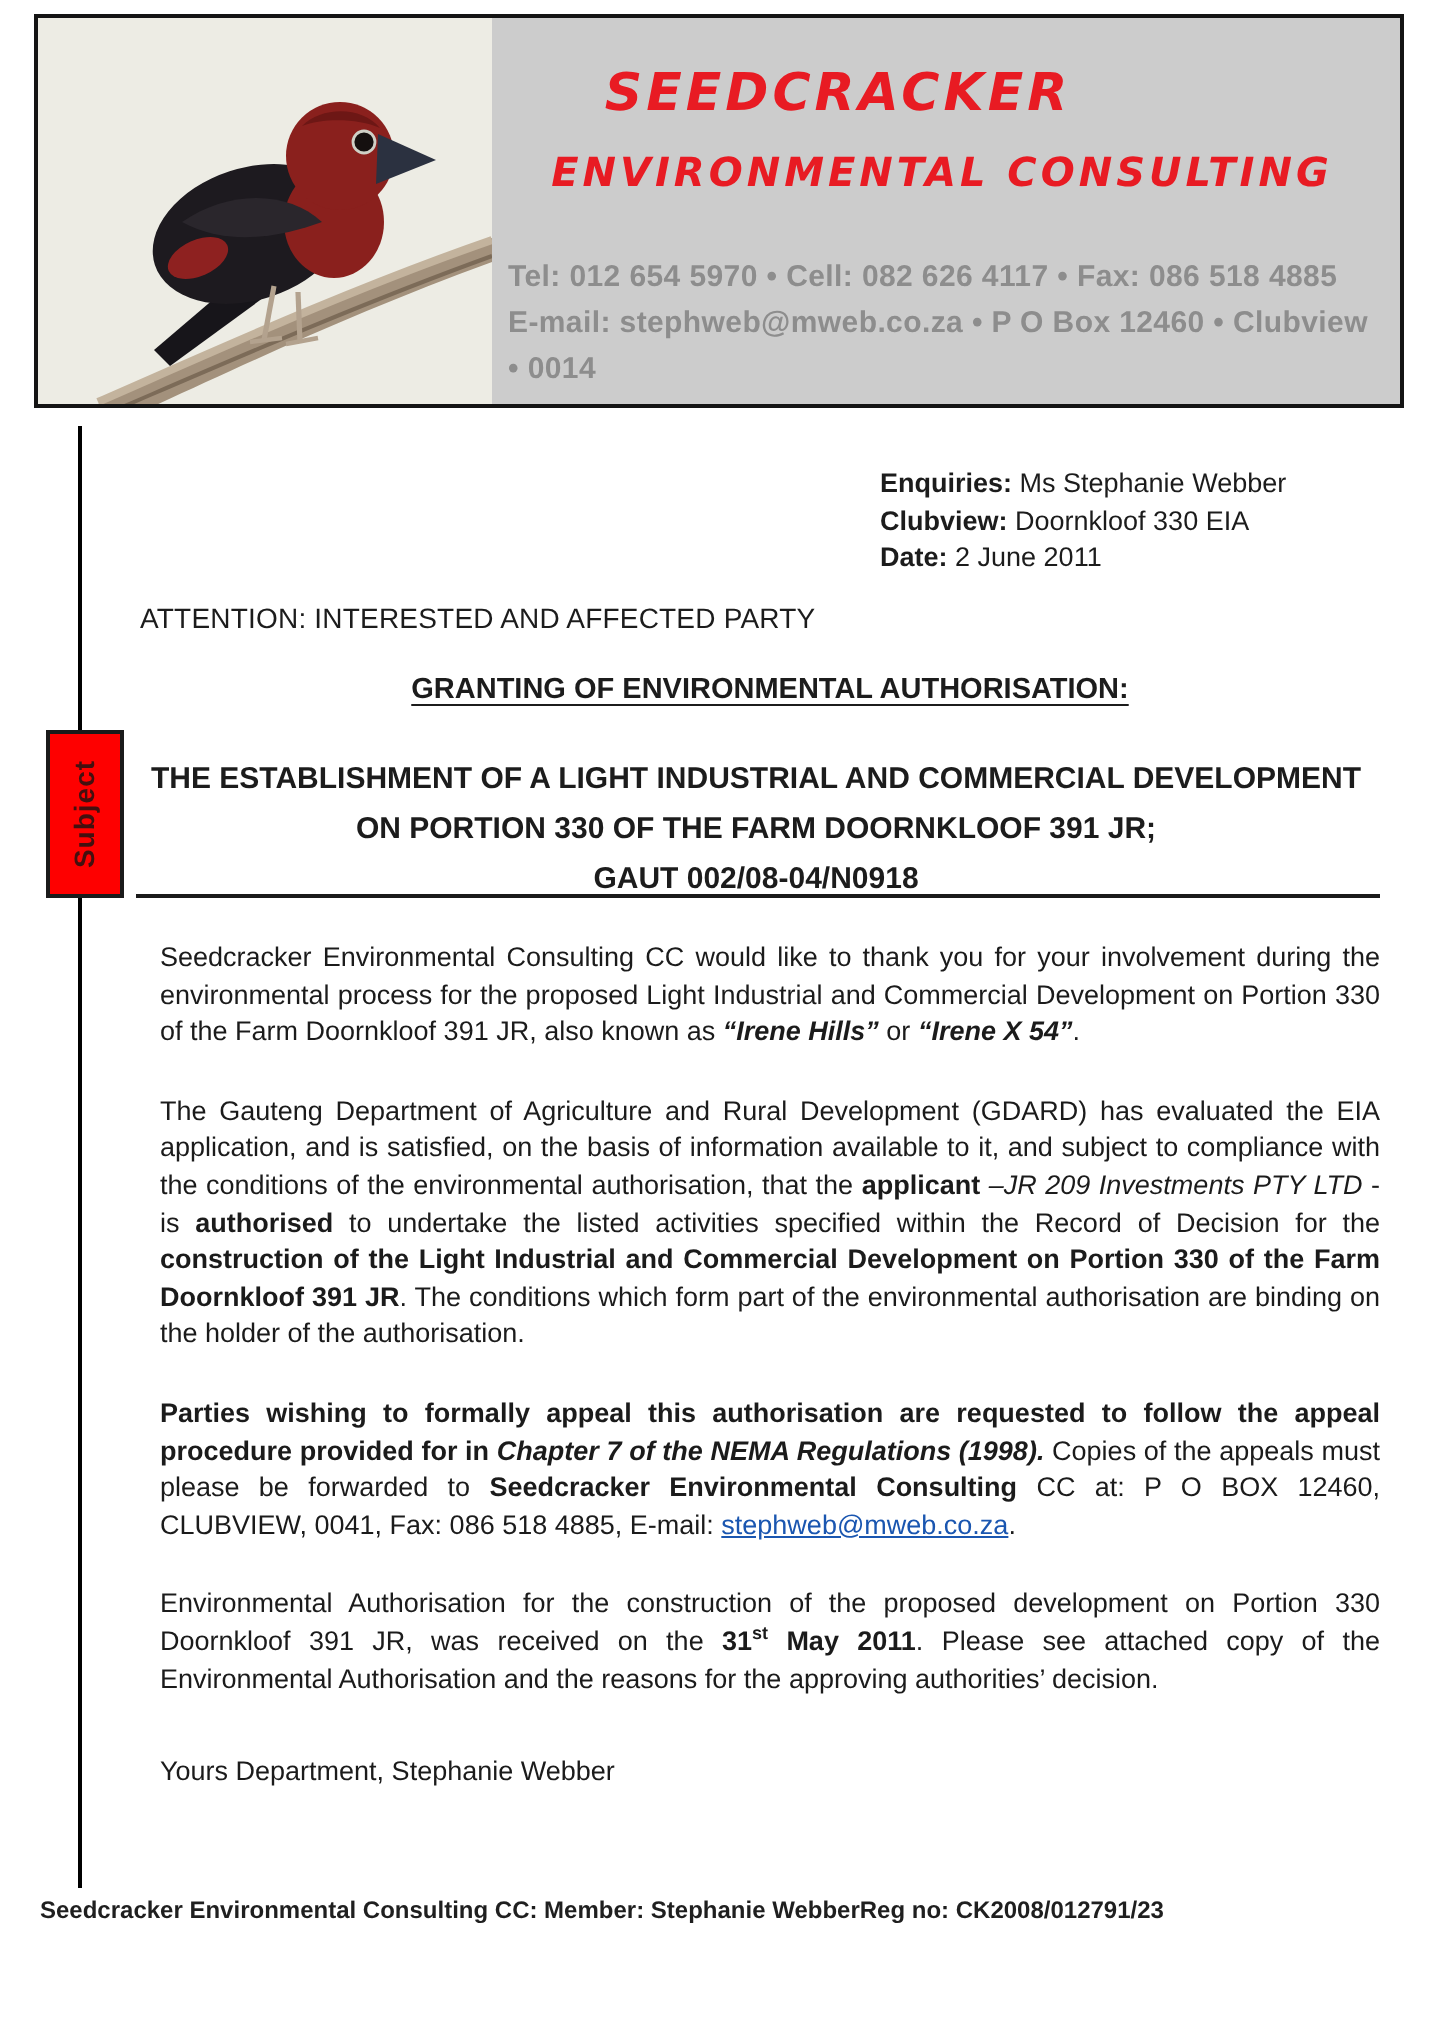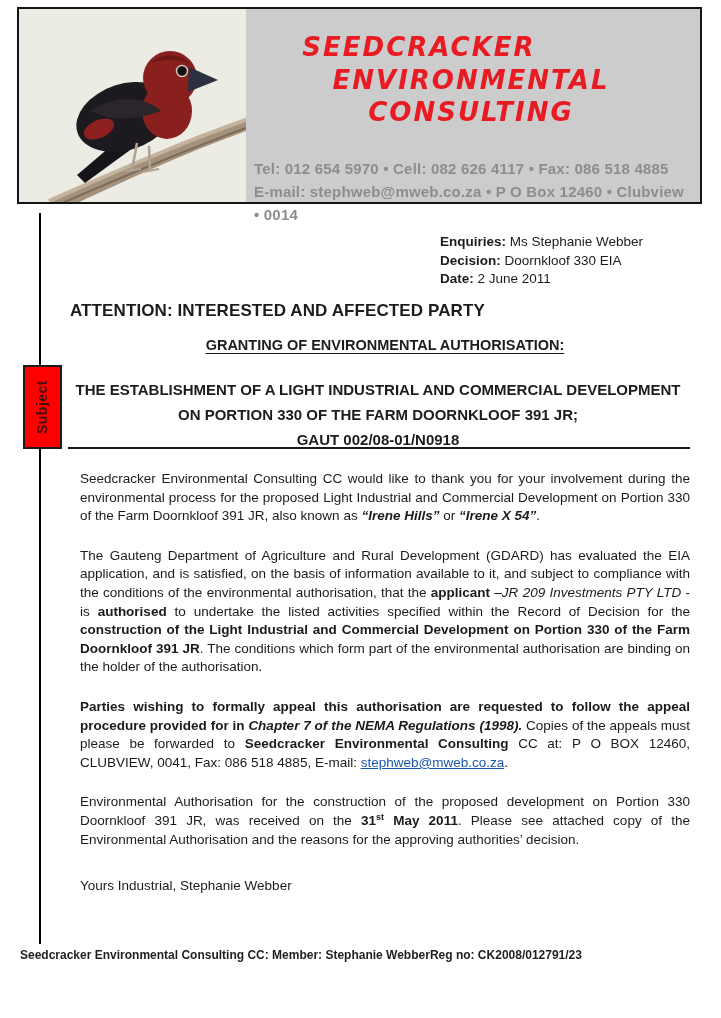--- a/index.html
+++ b/index.html
@@ -19,41 +19,41 @@
     border:2px solid #141414;background:#cccccc;
     box-sizing:border-box;display:flex;
   }
   .bird-photo{width:227px;height:100%;background:#edece4;flex:0 0 auto;overflow:hidden;}
   .bird-photo svg{display:block;width:100%;height:100%;}
   .header-right{flex:1;display:flex;flex-direction:column;justify-content:space-between;
     padding:22px 12px 12px 8px;box-sizing:border-box;gap:28px;}
   .brand{text-align:center;color:#e81b23;font-weight:bold;font-style:italic;
     font-family:"DejaVu Sans", sans-serif;letter-spacing:2px;line-height:1.25;}
   .brand-line1{font-size:26px;transform:translateX(-52px);}
-  .brand-line2{font-size:26px;}
+  .brand-line2{font-size:20px;margin-top:10px;}
   .contact{text-align:left;color:#8d8d8d;font-size:15px;line-height:23px;font-weight:bold;
     letter-spacing:.2px;}
 
   
   .vline{position:absolute;left:39px;top:213px;width:2px;height:731px;background:#000;}
   .subject-tab{
     position:absolute;left:23px;top:365px;width:39px;height:84px;
     background:#fe0000;border:2px solid #1a1a1a;box-sizing:border-box;
     display:flex;align-items:center;justify-content:center;
   }
   .subject-tab span{
     transform:rotate(-90deg);white-space:nowrap;
     font-weight:bold;font-size:14px;color:#43100f;letter-spacing:.5px;
   }
 
   
   .meta-block{position:absolute;left:440px;top:233px;font-size:13.5px;line-height:18.5px;}
   .meta-row .lbl{font-weight:bold;}
 
-  .attention{position:absolute;left:70px;top:301px;font-weight:bold;font-size:17px;letter-spacing:.1px;}
+  .attention{position:absolute;left:70px;top:301px;font-weight:normal;font-size:14px;letter-spacing:.1px;}
 
   .granting{
     position:absolute;left:80px;right:31px;top:337px;text-align:center;
     font-weight:bold;font-size:14.5px;text-decoration:underline;text-underline-offset:3px;
   }
   .subject-heading{
     position:absolute;left:66px;right:31px;top:377px;text-align:center;
     font-weight:bold;font-size:15px;line-height:25px;
   }
   .rule{position:absolute;left:68px;right:31px;top:447px;height:0;border-top:2px solid #1a1a1a;}
@@ -126,42 +126,42 @@
     </div>
   </div>
 
   <div class="vline"></div>
   <div class="subject-tab">
     <span>Subject</span>
   </div>
 
   <div class="meta-block">
     <div class="meta-row"><span class="lbl">Enquiries:</span><span> Ms Stephanie Webber</span></div>
-    <div class="meta-row"><span class="lbl">Decision:</span><span> Doornkloof 330 EIA</span></div>
+    <div class="meta-row"><span class="lbl">Clubview:</span><span> Doornkloof 330 EIA</span></div>
     <div class="meta-row"><span class="lbl">Date:</span><span> 2 June 2011</span></div>
   </div>
 
   <div class="attention">ATTENTION: INTERESTED AND AFFECTED PARTY</div>
 
   <div class="granting">GRANTING OF ENVIRONMENTAL AUTHORISATION:</div>
 
   <div class="subject-heading">
     <div>THE ESTABLISHMENT OF A LIGHT INDUSTRIAL AND COMMERCIAL DEVELOPMENT</div>
     <div>ON PORTION 330 OF THE FARM DOORNKLOOF 391 JR;</div>
-    <div>GAUT 002/08-01/N0918</div>
+    <div>GAUT 002/08-04/N0918</div>
   </div>
 
   <div class="rule"></div>
 
   <div class="letter-body">
     <p><span>Seedcracker Environmental Consulting CC would like to thank you for your involvement during the environmental process for the proposed Light Industrial and Commercial Development on Portion 330 of the Farm Doornkloof 391 JR, also known as </span><span class="b i">“Irene Hills”</span><span> or </span><span class="b i">“Irene X 54”</span><span>.</span></p>
     <p><span>The Gauteng Department of Agriculture and Rural Development (GDARD) has evaluated the EIA application, and is satisfied, on the basis of information available to it, and subject to compliance with the conditions of the environmental authorisation, that the </span><span class="b">applicant </span><span class="i">–JR 209 Investments PTY LTD</span><span> - is </span><span class="b">authorised</span><span> to undertake the listed activities specified within the Record of Decision for the </span><span class="b">construction of the Light Industrial and Commercial Development on Portion 330 of the Farm Doornkloof 391 JR</span><span>. The conditions which form part of the environmental authorisation are binding on the holder of the authorisation.</span></p>
     <p><span class="b">Parties wishing to formally appeal this authorisation are requested to follow the appeal procedure provided for in </span><span class="b i">Chapter 7 of the NEMA Regulations (1998).</span><span> Copies of the appeals must please be forwarded to </span><span class="b">Seedcracker Environmental Consulting</span><span> CC at: P O BOX 12460, CLUBVIEW, 0041, Fax: 086 518 4885, E-mail: </span><a class="email-link" href="#">stephweb@mweb.co.za</a><span>.</span></p>
     <p><span>Environmental Authorisation for the construction of the proposed development on Portion 330 Doornkloof 391 JR, was received on the </span><span class="b">31</span><span class="b"><sup>st</sup></span><span class="b"> May 2011</span><span>. Please see attached copy of the Environmental Authorisation and the reasons for the approving authorities’ decision.</span></p>
-    <p class="signoff">Yours Industrial, Stephanie Webber</p>
+    <p class="signoff">Yours Department, Stephanie Webber</p>
   </div>
 
   <div class="footer">
     <span>Seedcracker Environmental Consulting CC: Member: Stephanie Webber</span>
     <span>Reg no: CK2008/012791/23</span>
   </div>
 
 </div>
 
 </body></html>

